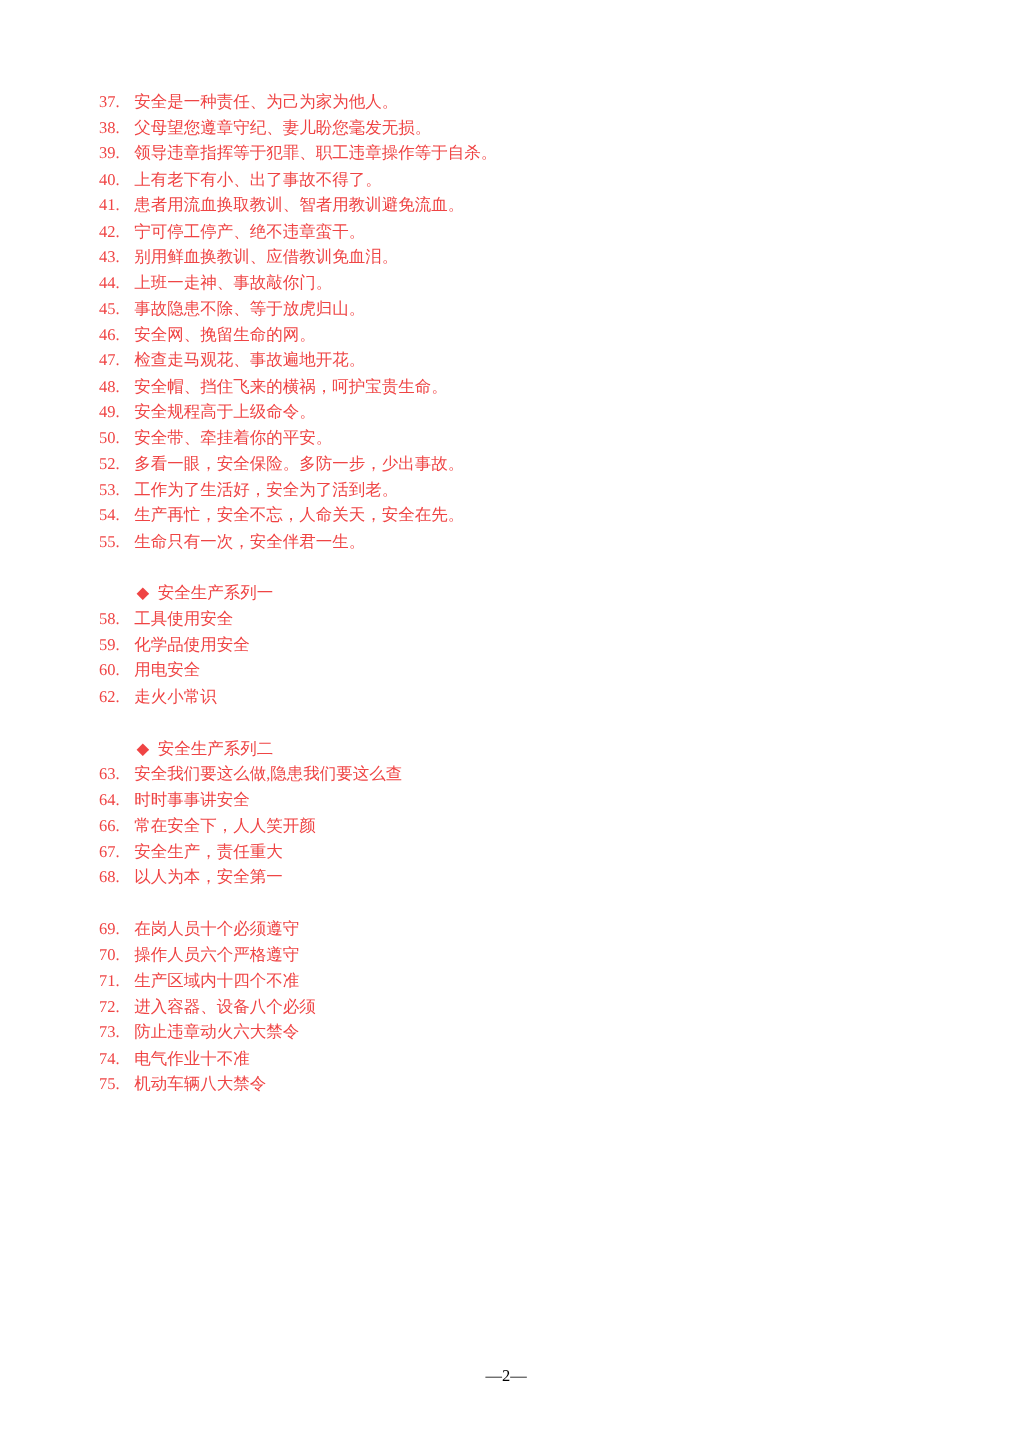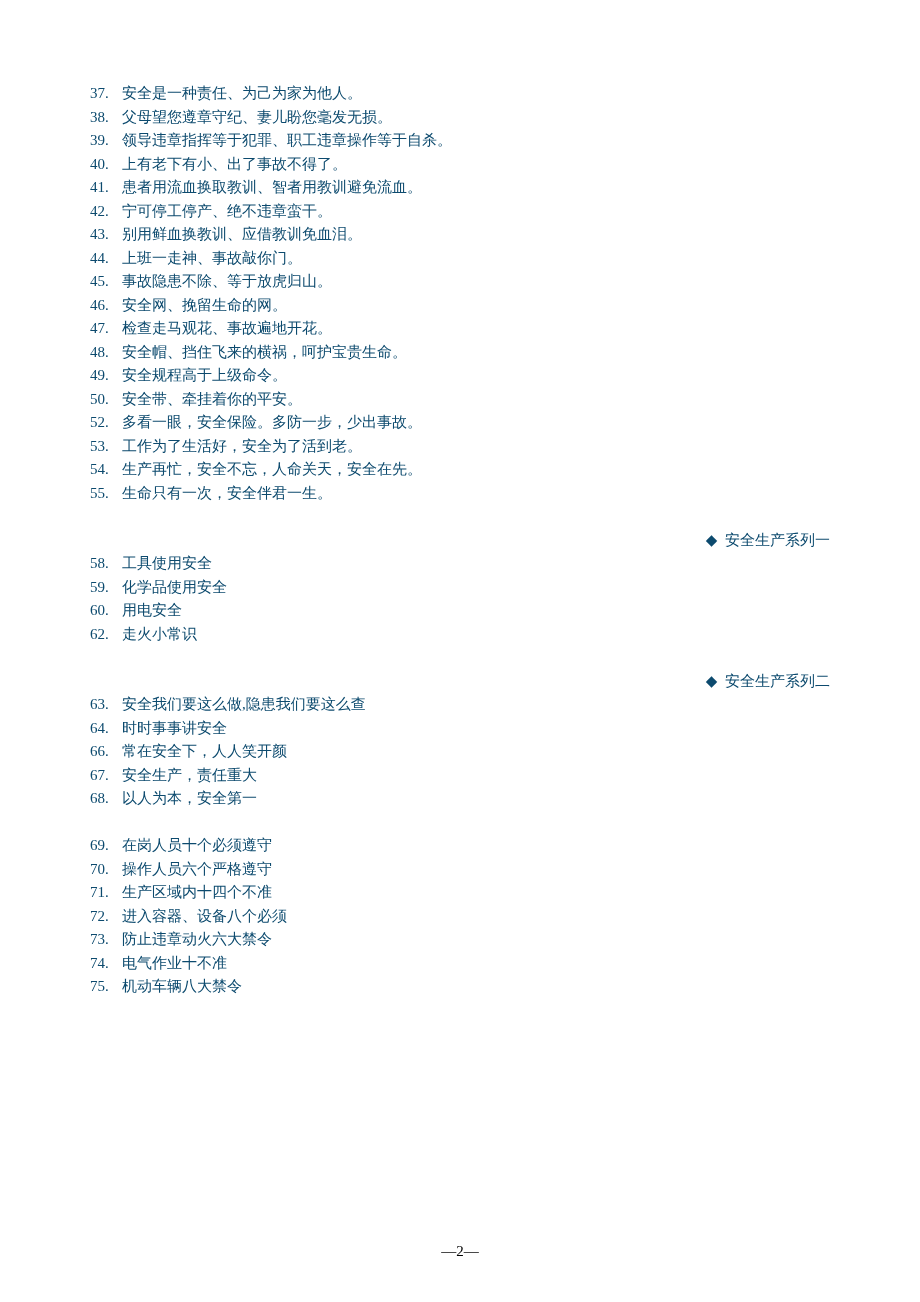--- a/index.html
+++ b/index.html
@@ -8,36 +8,35 @@
     background: #ffffff;
     font-family: "SimSun", "宋体", serif;
     width: 920px;
     height: 1302px;
     position: relative;
   }
   .page {
     padding: 82px 90px 40px 90px;
     font-size: 15px;
     line-height: 23.5px;
-    color: #0c4a6e;
+    color: #ef4444;
   }
   .line {
     white-space: nowrap;
   }
   .num {
     display: inline-block;
     width: 32px;
     text-align: left;
   }
   .section {
     margin-top: 23.5px;
   }
   .section-heading {
     padding-left: 34px;
-    text-align: right;
   }
   .diamond {
     display: inline-block;
     margin-right: 4px;
   }
   .footer {
     position: absolute;
     bottom: 42px;
     width: 100%;
     text-align: center;

